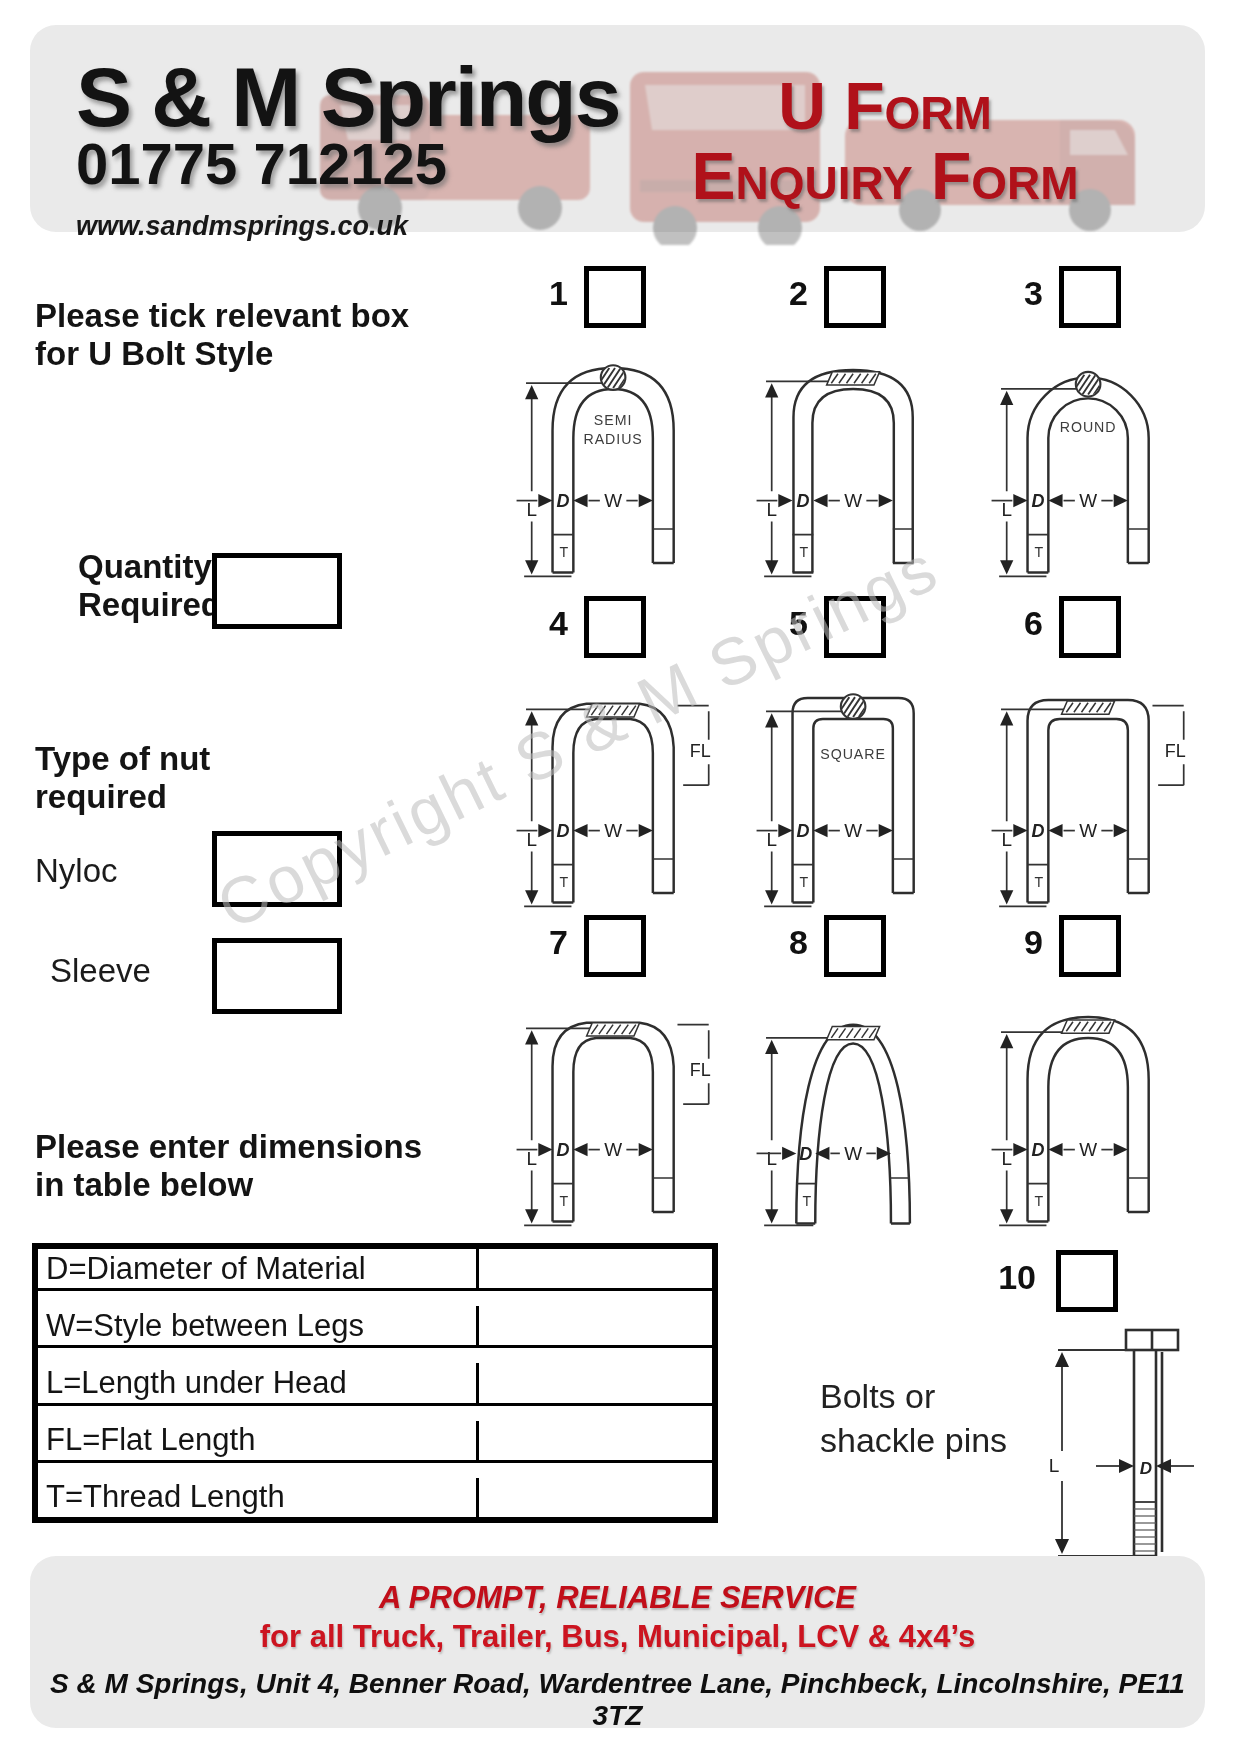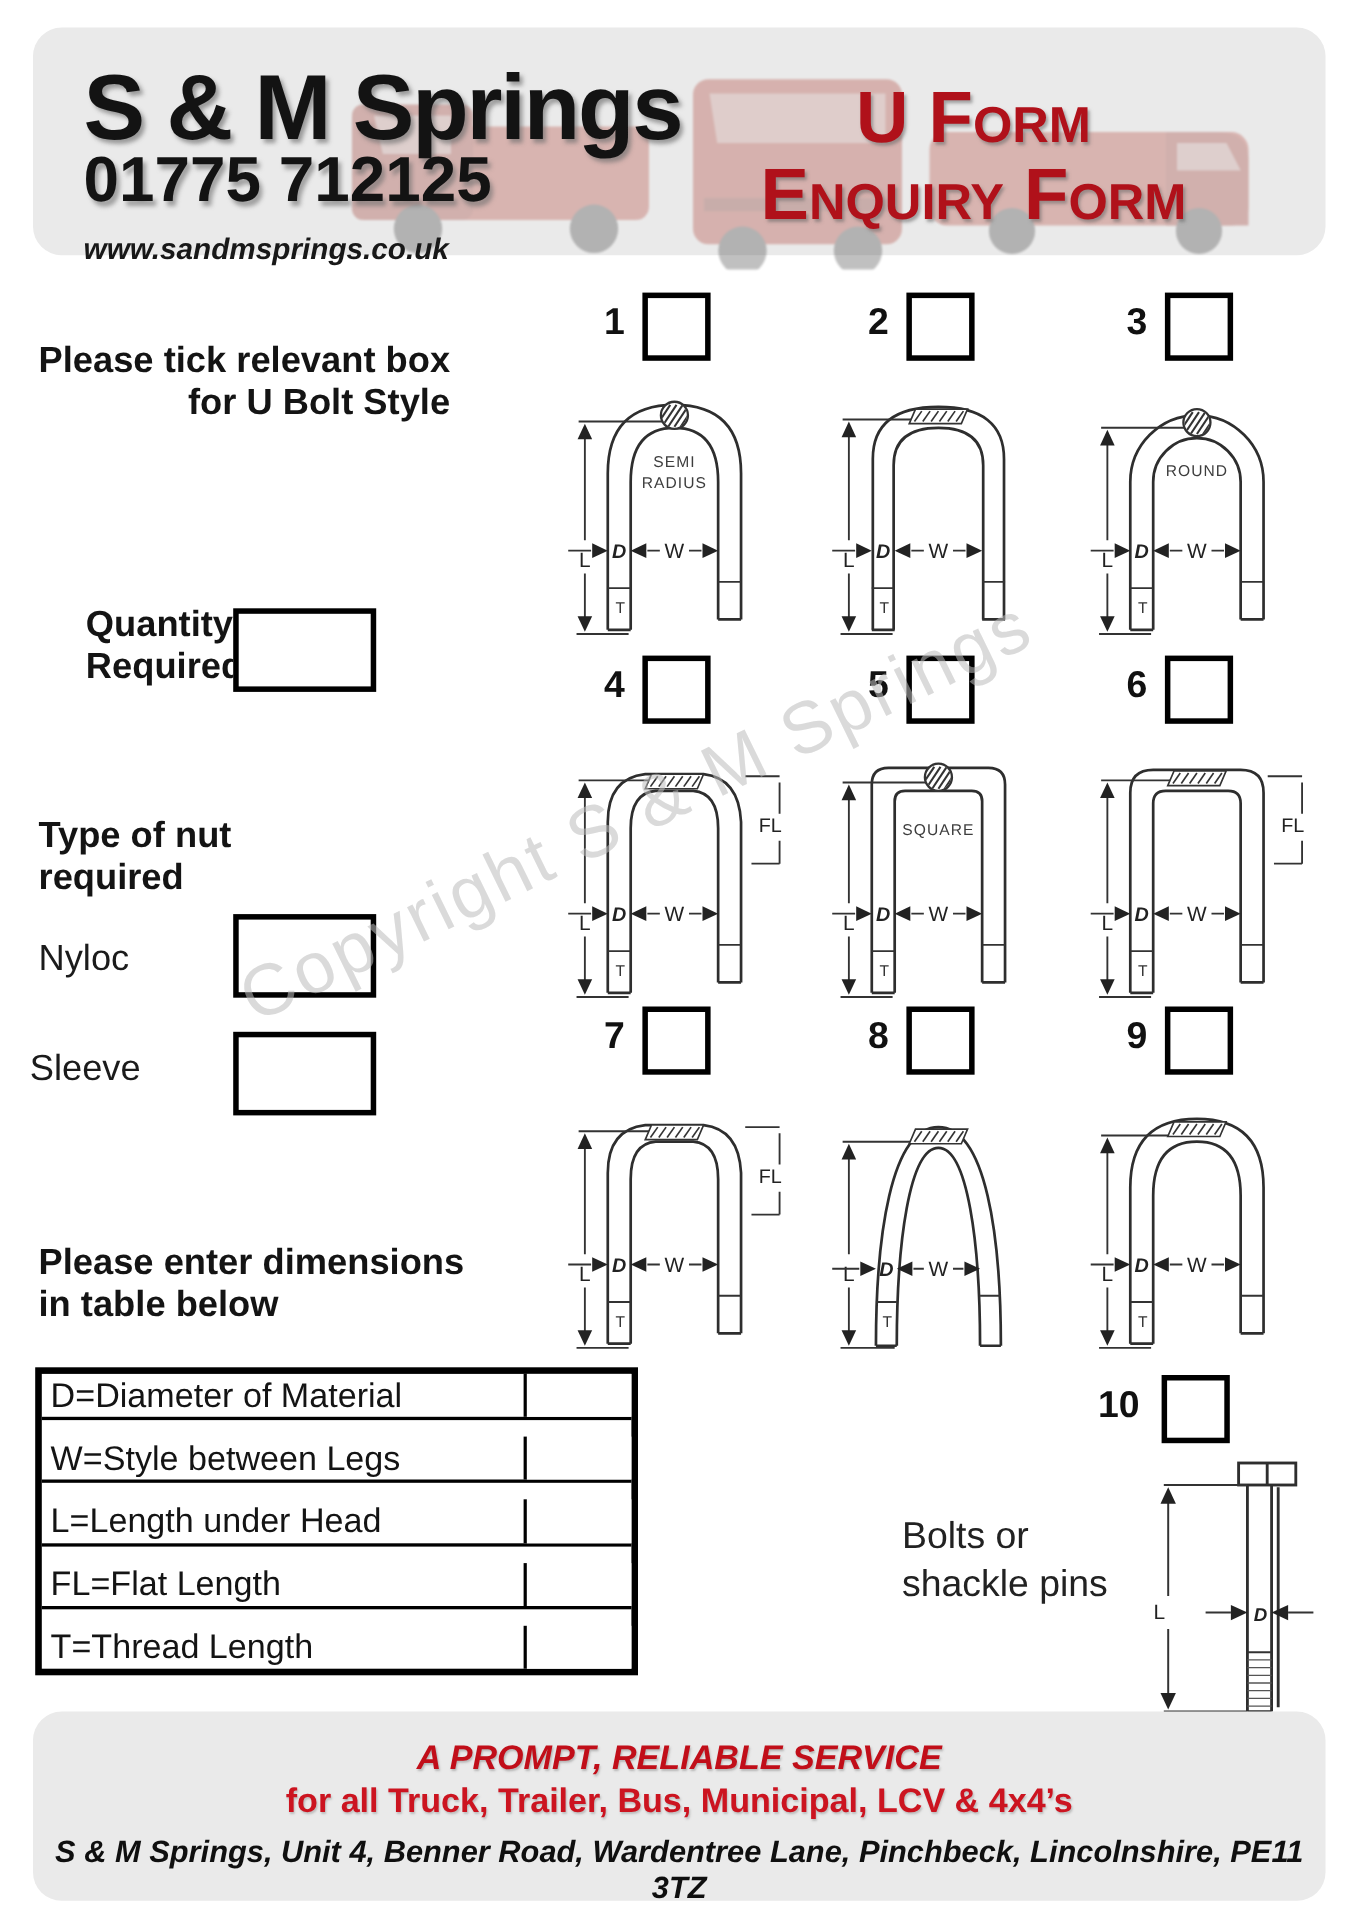--- a/index.html
+++ b/index.html
@@ -17,21 +17,21 @@
   .form-title{position:absolute;left:575px;top:48px;width:560px;text-align:center;
               font-variant:small-caps;font-weight:bold;color:var(--accent,#b0111a);
               text-shadow:2px 3px 3px rgba(100,100,100,.55);line-height:1.0;}
   .form-title .t1{font-size:66px;}
   .form-title .t2{font-size:66px;margin-top:4px;}
   .instr{position:absolute;font-weight:bold;font-size:33px;line-height:38px;color:#141414;}
   .plain{position:absolute;font-weight:normal;font-size:33px;color:#1b1b1b;}
   .wbox{position:absolute;border:5px solid #000;background:#fff;}
   .cb{position:absolute;width:52px;height:52px;border:5px solid #000;background:#fff;}
   .cb-num{position:absolute;width:74px;text-align:right;font-size:34px;font-weight:bold;color:#111;}
-  #dim-table{position:absolute;left:32px;top:1243px;width:548px;height:280px;border:6px solid #000;
+  #dim-table{position:absolute;left:32px;top:1243px;width:686px;height:280px;border:6px solid #000;
              box-sizing:border-box;background:#fff;display:flex;flex-direction:column;gap:15px;}
   .t-row{flex:1;display:flex;border-bottom:3px solid #000;}
   .t-row:last-child{border-bottom:none;}
   .t-label{width:441px;border-right:3px solid #000;box-sizing:border-box;display:flex;align-items:center;
            padding-left:8px;font-size:31px;color:#141414;}
   .t-value{flex:1;background:#fff;}
   #watermark{position:absolute;left:222px;top:872px;font-size:66px;letter-spacing:3px;color:var(--wm,#bdbdbd);
              opacity:.55;transform:rotate(-26deg);transform-origin:left center;white-space:nowrap;
              z-index:6;pointer-events:none;}
   #bolt-caption{position:absolute;left:820px;top:1374px;font-size:34px;line-height:44px;color:#222;}
@@ -69,40 +69,40 @@
     </svg>
     <div class="company">S &amp; M Springs</div>
     <div class="phone">01775 712125</div>
     <div class="website">www.sandmsprings.co.uk</div>
     <div class="form-title">
       <div class="t1">U Form</div>
       <div class="t2">Enquiry Form</div>
     </div>
   </div>
 
-  <div class="instr" style="left:35px;top:308px;text-align:right;">
+  <div class="instr" style="left:35px;top:297px;">
     <div>Please tick relevant box</div>
     <div>for U Bolt Style</div>
   </div>
 
   <div class="instr" style="left:35px;top:548px;margin-left:43px;">
     <div>Quantity</div>
     <div>Required</div>
   </div>
   <div class="wbox" style="left:212px;top:553px;width:120px;height:66px;"></div>
 
   <div class="instr" style="left:35px;top:740px;">
     <div>Type of nut</div>
     <div>required</div>
   </div>
 
   <div class="plain" style="left:35px;top:852px;text-align:right;">Nyloc</div>
   <div class="wbox" style="left:212px;top:831px;width:120px;height:66px;"></div>
 
-  <div class="plain" style="left:27px;top:952px;">Sleeve</div>
+  <div class="plain" style="left:50px;top:952px;">Sleeve</div>
   <div class="wbox" style="left:212px;top:938px;width:120px;height:66px;"></div>
 
   <div class="instr" style="left:35px;top:1128px;">
     <div>Please enter dimensions</div>
     <div>in table below</div>
   </div>
 
   <div id="dim-table">
       <div class="t-row">
         <div class="t-label">D=Diameter of Material</div>

